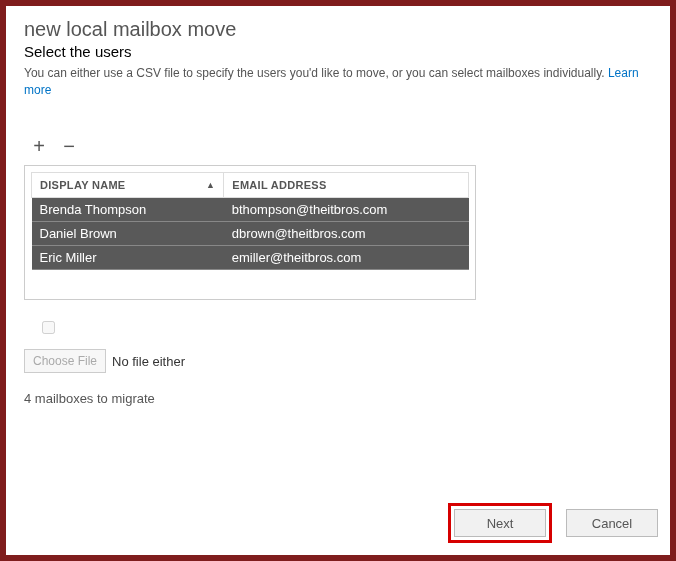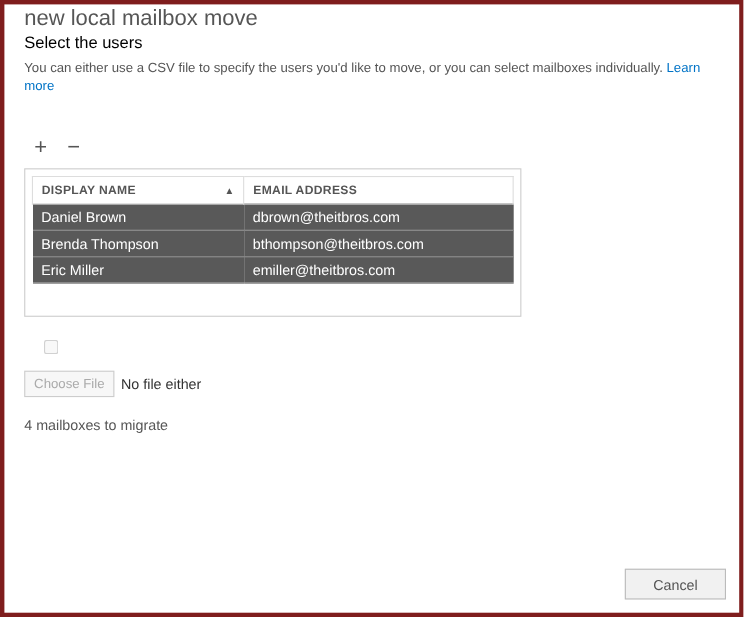--- a/index.html
+++ b/index.html
@@ -6,23 +6,23 @@
   html, body { margin:0; padding:0; }
   body {
     font-family: "Segoe UI", Arial, sans-serif;
     font-size: 13px;
     color: #444;
     background: #fff;
   }
   .window {
     width: 676px;
     height: 561px;
-    border: 4px solid #7f1d1d;
+    border: 6px solid #7f1d1d;
     position: relative;
-    padding: 0 18px 0 18px;
+    padding: 10px 18px 0 18px;
   }
   h1.title {
     font-weight: 300;
     font-size: 20px;
     color: #555;
     margin: 2px 0 2px 0;
   }
   .subtitle {
     font-size: 15px;
     color: #000000;
@@ -156,26 +156,26 @@
             <span>DISPLAY NAME</span>
             <span class="arrow">▲</span>
           </th>
           <th>
             <span>EMAIL ADDRESS</span>
           </th>
         </tr>
       </thead>
       <tbody>
         <tr class="sel">
+          <td>Brenda Thompson</td>
+          <td>bthompson@theitbros.com</td>
+        </tr>
+        <tr class="sel">
           <td>Daniel Brown</td>
           <td>dbrown@theitbros.com</td>
-        </tr>
-        <tr class="sel">
-          <td>Brenda Thompson</td>
-          <td>bthompson@theitbros.com</td>
         </tr>
         <tr class="sel">
           <td>Eric Miller</td>
           <td>emiller@theitbros.com</td>
         </tr>
         <tr>
             <td colspan="2" class="table-footer-space"></td>
           </tr>
       </tbody>
     </table>
@@ -189,16 +189,19 @@
 
     <div class="file-row">
       <div class="choose-btn">Choose File</div>
       <span class="file-label">No file either</span>
     </div>
   </div>
 
   <div class="status">4 mailboxes to migrate</div>
 
   <div class="footer">
+    <span class="next-highlight">
+      <div class="btn">Next</div>
+    </span>
     <div class="btn">Cancel</div>
   </div>
 
 </div>
 
 </body></html>

